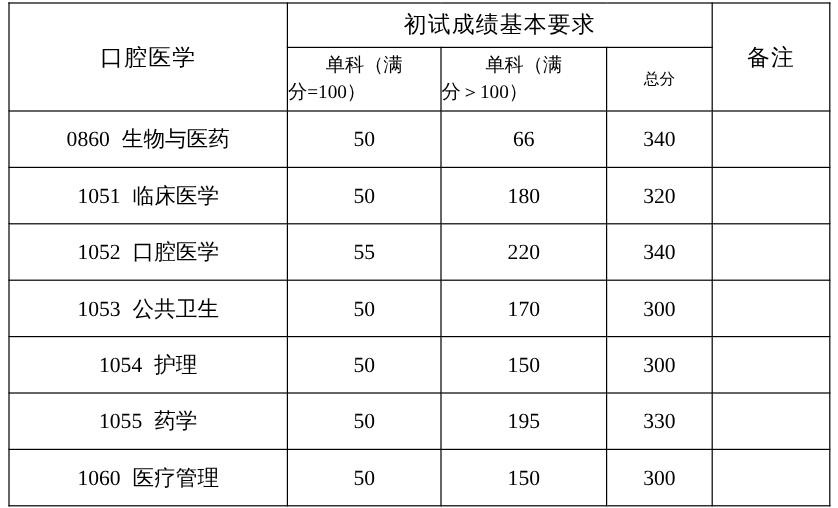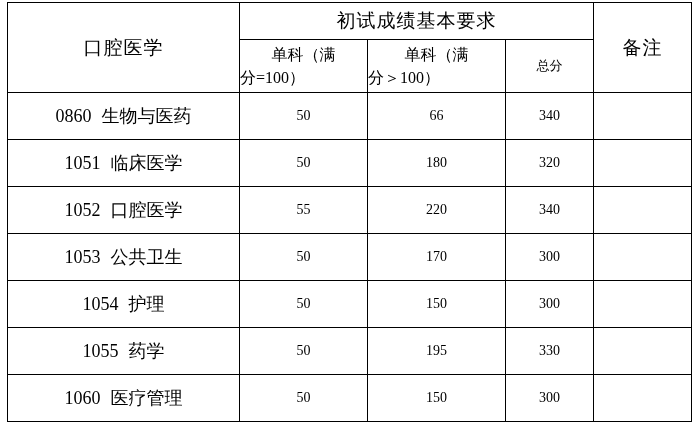--- a/index.html
+++ b/index.html
@@ -76,21 +76,21 @@
     height: 46px;
   }
   td.row-name .code {
     letter-spacing: 0px;
   }
   td.row-name .gap {
     display: inline-block;
     width: 10px;
   }
   td.row-val {
-    font-size: 14px;
+    font-size: 18px;
   }
   td.row-remark {
     font-size: 18px;
   }
 </style>
 </head>
 <body>
 
 <div class="sheet">
   <table class="score-table">

